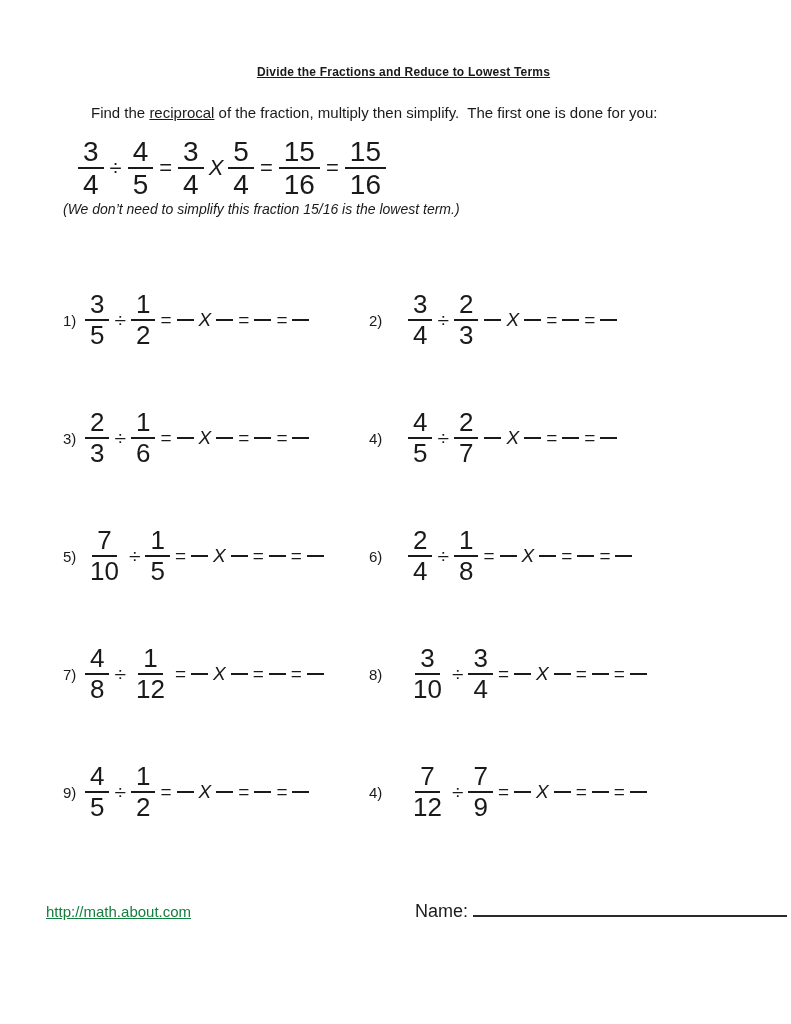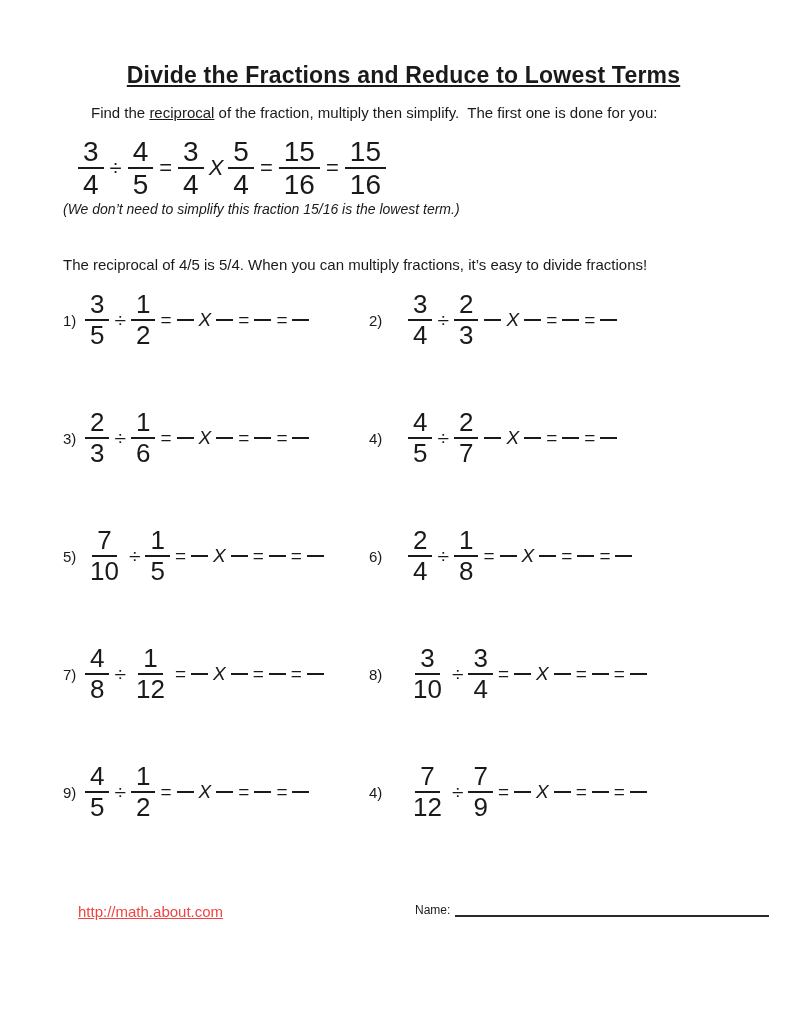--- a/index.html
+++ b/index.html
@@ -14,21 +14,21 @@
     overflow: hidden;
   }
   .title-wrap {
     position: absolute;
     top: 62px;
     left: 0;
     width: 100%;
     text-align: center;
   }
   .title {
-    font-size: 23px;
+    font-size: 12px;
     font-weight: bold;
     text-decoration: underline;
     letter-spacing: 0.2px;
     padding-left: 16px;
   }
   .instruction {
     position: absolute;
     top: 104px;
     left: 63px;
     right: 40px;
@@ -97,33 +97,33 @@
   .blank {
     display: inline-block;
     width: 17px;
     height: 2px;
     background: #1a1a1a;
     margin: 0 3px;
   }
   .footer-link {
     position: absolute;
     top: 903px;
-    left: 78px;
+    left: 46px;
     font-size: 15px;
-    color: #ef4444;
+    color: #15803d;
     text-decoration: underline;
     cursor: pointer;
   }
   .footer-name {
     position: absolute;
     top: 901px;
     left: 415px;
-    font-size: 12px;
+    font-size: 18px;
     display: flex;
-    align-items: flex-end;
+    align-items: flex-start;
   }
   .name-line {
     display: inline-block;
     width: 314px;
     border-bottom: 2px solid #2a2a2a;
     height: 16px;
     margin-left: 5px;
   }
 </style>
 </head>
@@ -164,21 +164,20 @@
       </span>
       <span class="ex-op">=</span>
       <span class="frac">
         <span class="nu">15</span>
         <span class="de">16</span>
       </span>
     </div>
 
   <div class="note">(We don’t need to simplify this fraction 15/16 is the lowest term.)</div>
 
-  <div class="recip">The reciprocal of 4/5 is 5/4. When you can multiply fractions, it’s easy to divide fractions!</div>
 
   <div class="problems">
       <div class="prow">
         <div class="pcell left">
   <div class="problem">
     <span class="plabel">1)</span>
     <span class="frac">
       <span class="nu">3</span>
       <span class="de">5</span>
     </span>

